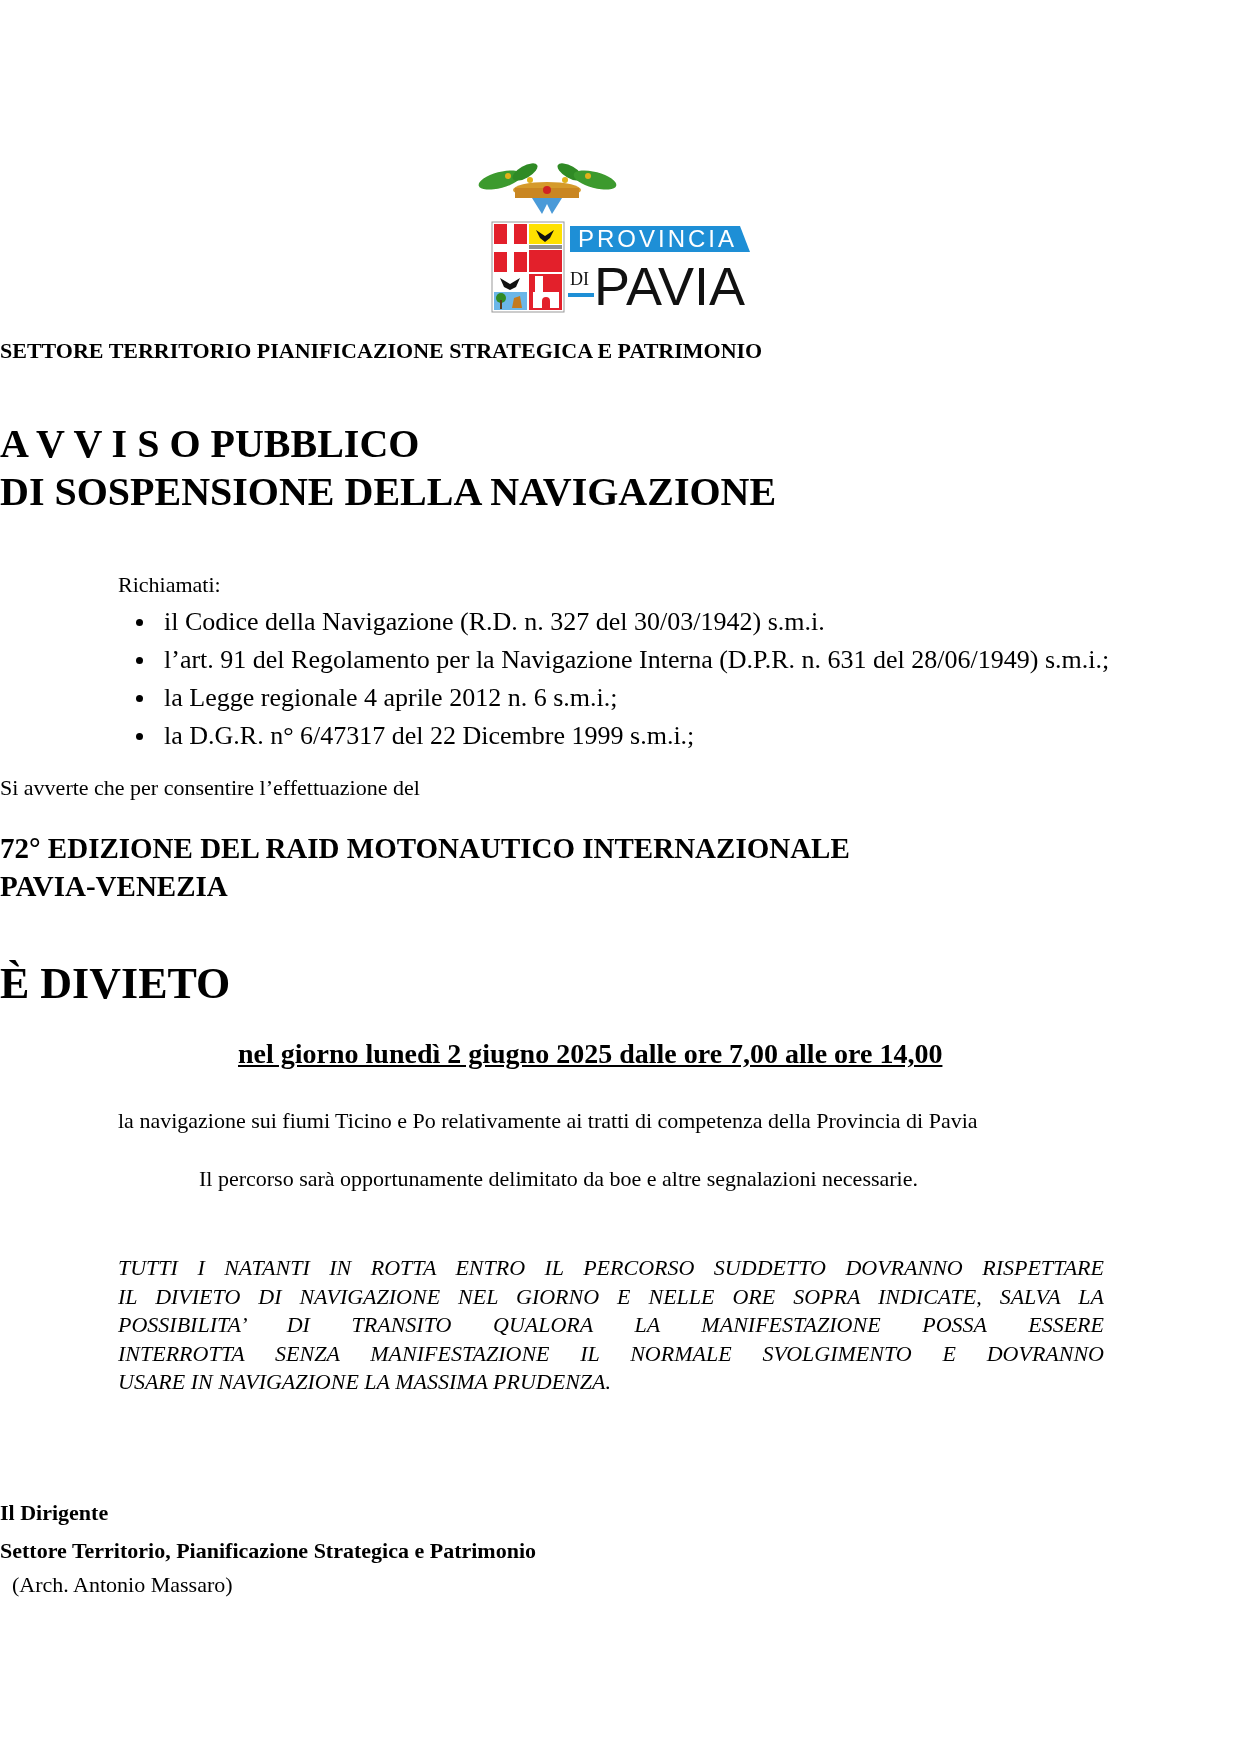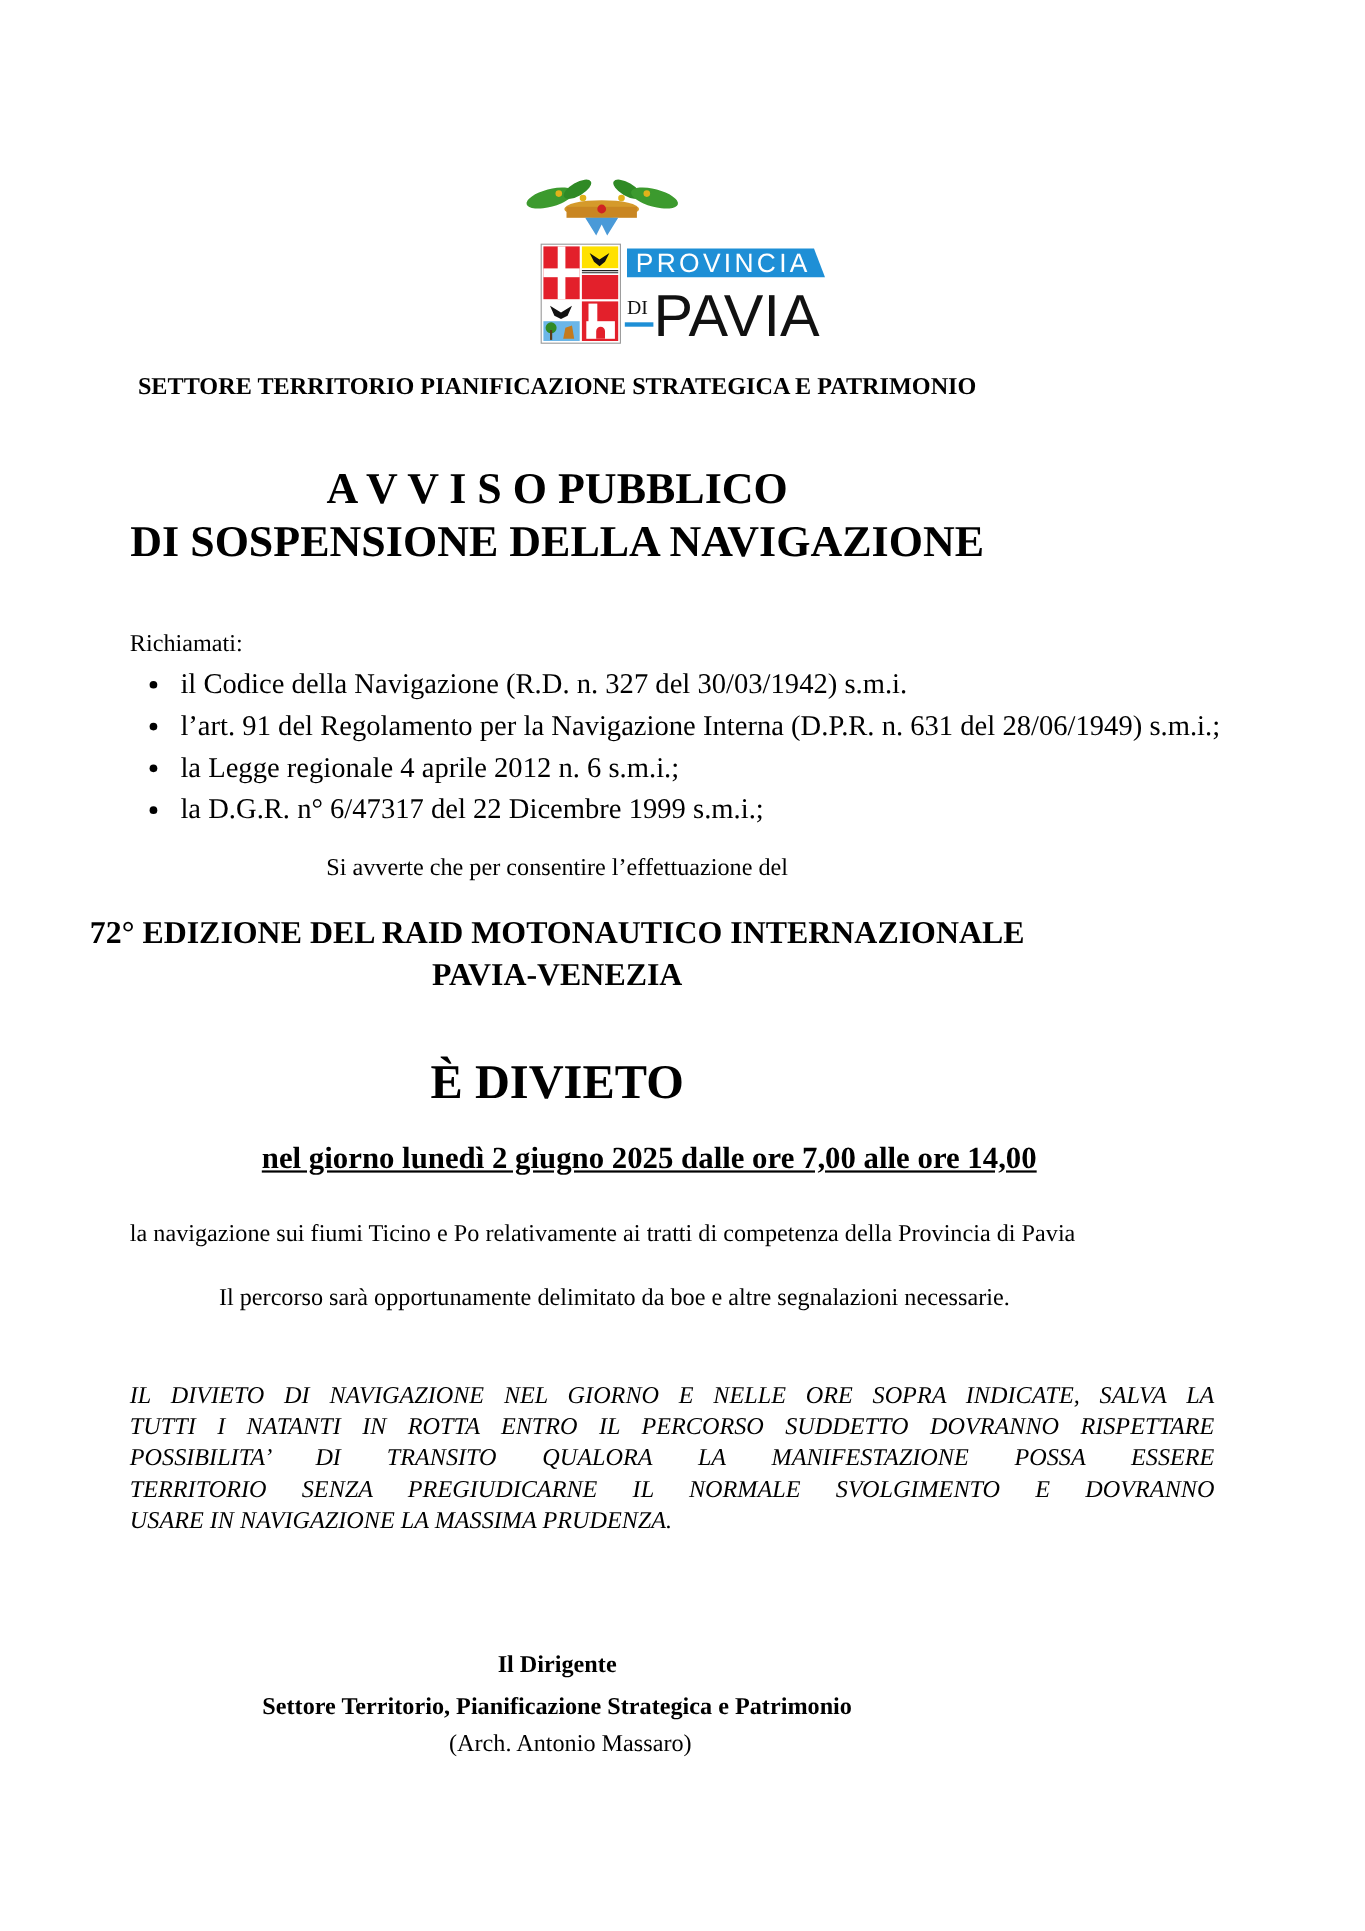--- a/index.html
+++ b/index.html
@@ -9,21 +9,21 @@
     }
     body {
       width: 1241px;
       height: 1755px;
       position: relative;
       overflow: hidden;
       font-family: "Liberation Serif", "DejaVu Serif", serif;
       color: #000000;
     }
     .abs { position: absolute; }
-    .center { left: 0; width: 1013px; text-align: center; }
+    .center { left: 0; width: 1013px; text-align: left; }
 
     
     #logo {
       position: absolute;
       left: 470px;
       top: 160px;
       width: 320px;
       height: 155px;
     }
 
@@ -231,22 +231,22 @@
 <div class="abs center event-line event-2">PAVIA-VENEZIA</div>
 
 <div class="abs center prohibited">È DIVIETO</div>
 
 <div class="abs date-line">nel giorno lunedì 2 giugno 2025 dalle ore 7,00 alle ore 14,00</div>
 
 <div class="abs body-text nav-line">la navigazione sui fiumi Ticino e Po relativamente ai tratti di competenza della Provincia di Pavia</div>
 <div class="abs body-text route-line">Il percorso sarà opportunamente delimitato da boe e altre segnalazioni necessarie.</div>
 
 <div class="warning">
+  <span>TUTTI I NATANTI IN ROTTA ENTRO IL PERCORSO SUDDETTO DOVRANNO RISPETTARE</span>
   <span>IL DIVIETO DI NAVIGAZIONE NEL GIORNO E NELLE ORE SOPRA INDICATE, SALVA LA</span>
-  <span>TUTTI I NATANTI IN ROTTA ENTRO IL PERCORSO SUDDETTO DOVRANNO RISPETTARE</span>
   <span>POSSIBILITA’ DI TRANSITO QUALORA LA MANIFESTAZIONE POSSA ESSERE</span>
-  <span>TERRITORIO SENZA PREGIUDICARNE IL NORMALE SVOLGIMENTO E DOVRANNO</span>
+  <span>INTERROTTA SENZA MANIFESTAZIONE IL NORMALE SVOLGIMENTO E DOVRANNO</span>
   <span class="last">USARE IN NAVIGAZIONE LA MASSIMA PRUDENZA.</span>
 </div>
 
 <div class="abs center sig-title">Il Dirigente</div>
 <div class="abs center sig-dept">Settore Territorio, Pianificazione Strategica e Patrimonio</div>
 <div class="abs center sig-name">(Arch. Antonio Massaro)</div>
 
 </body></html>

